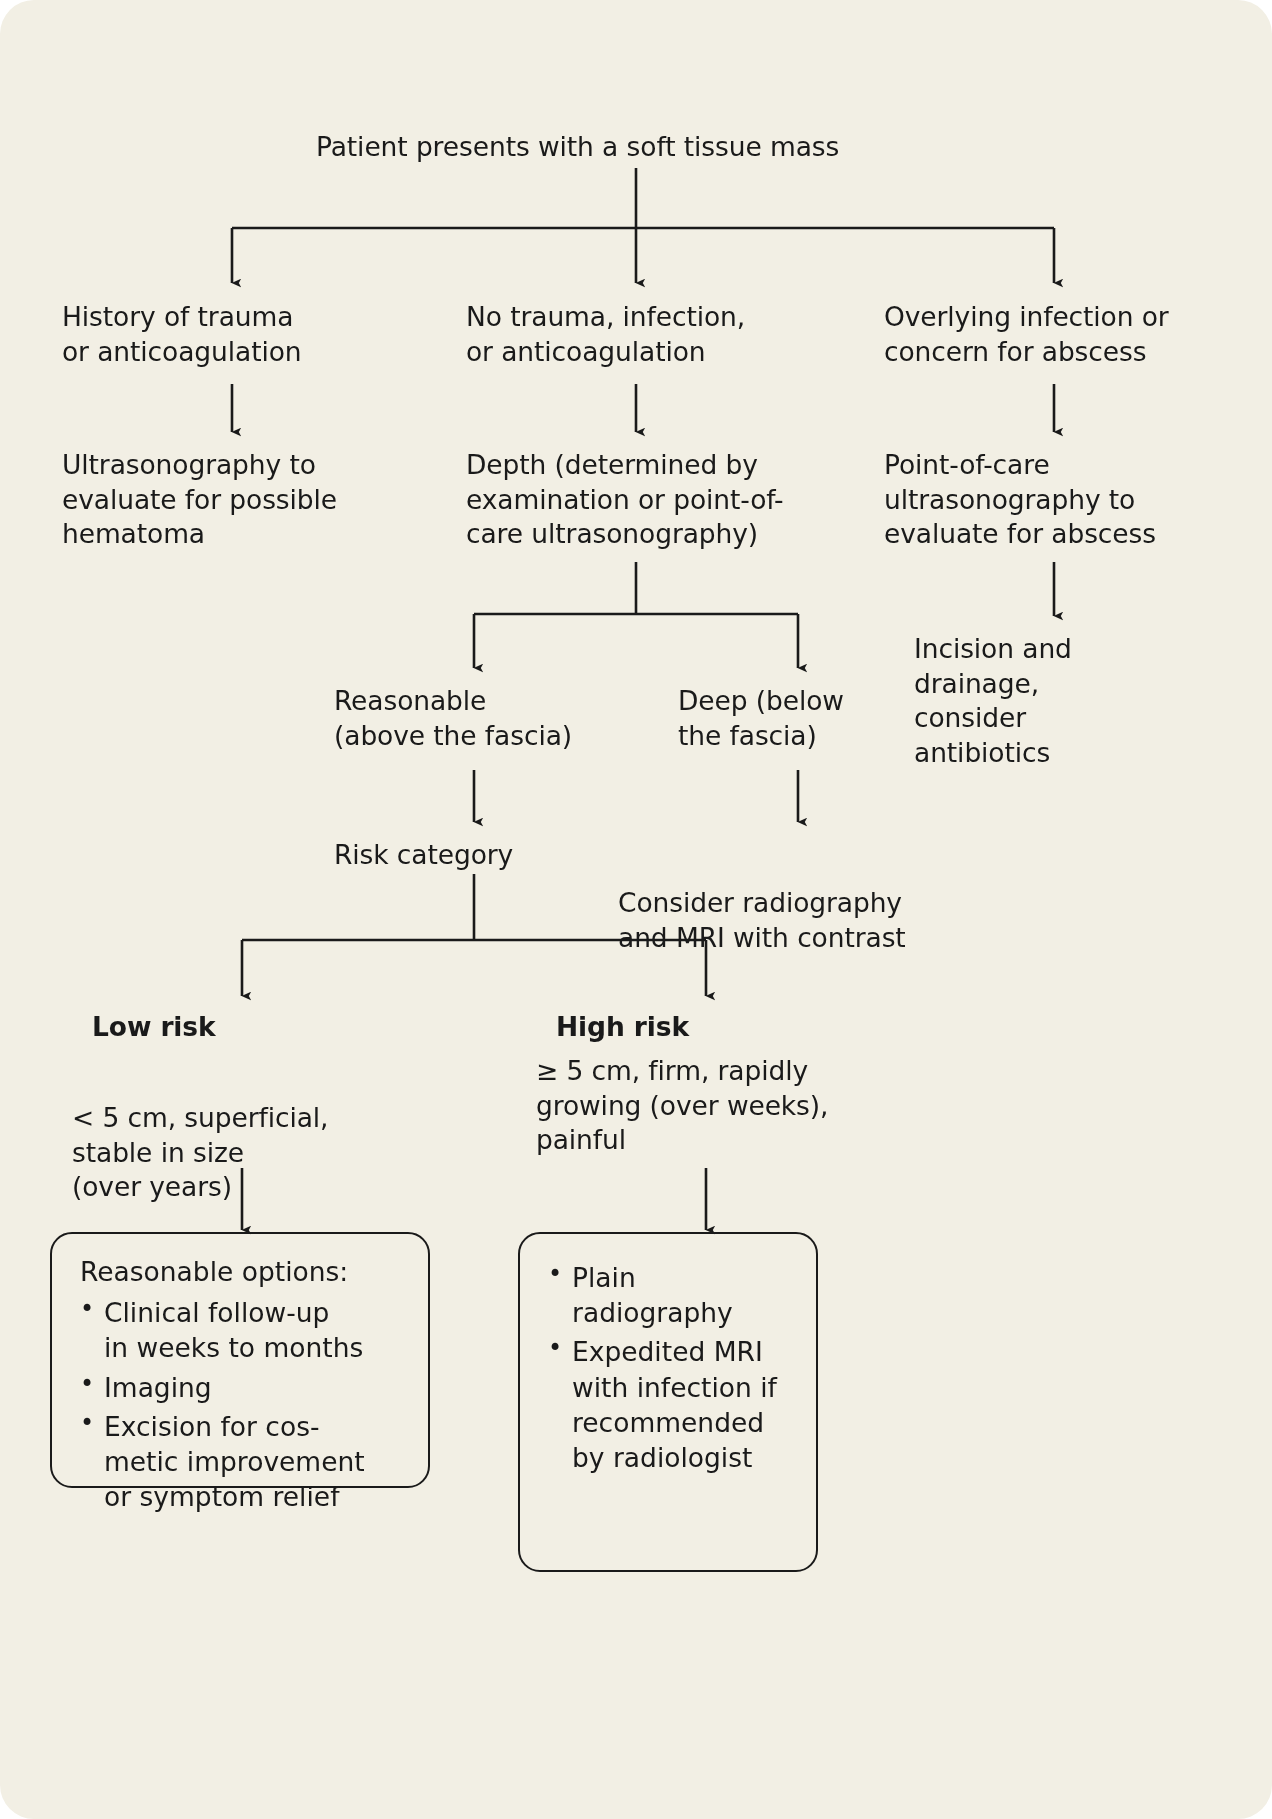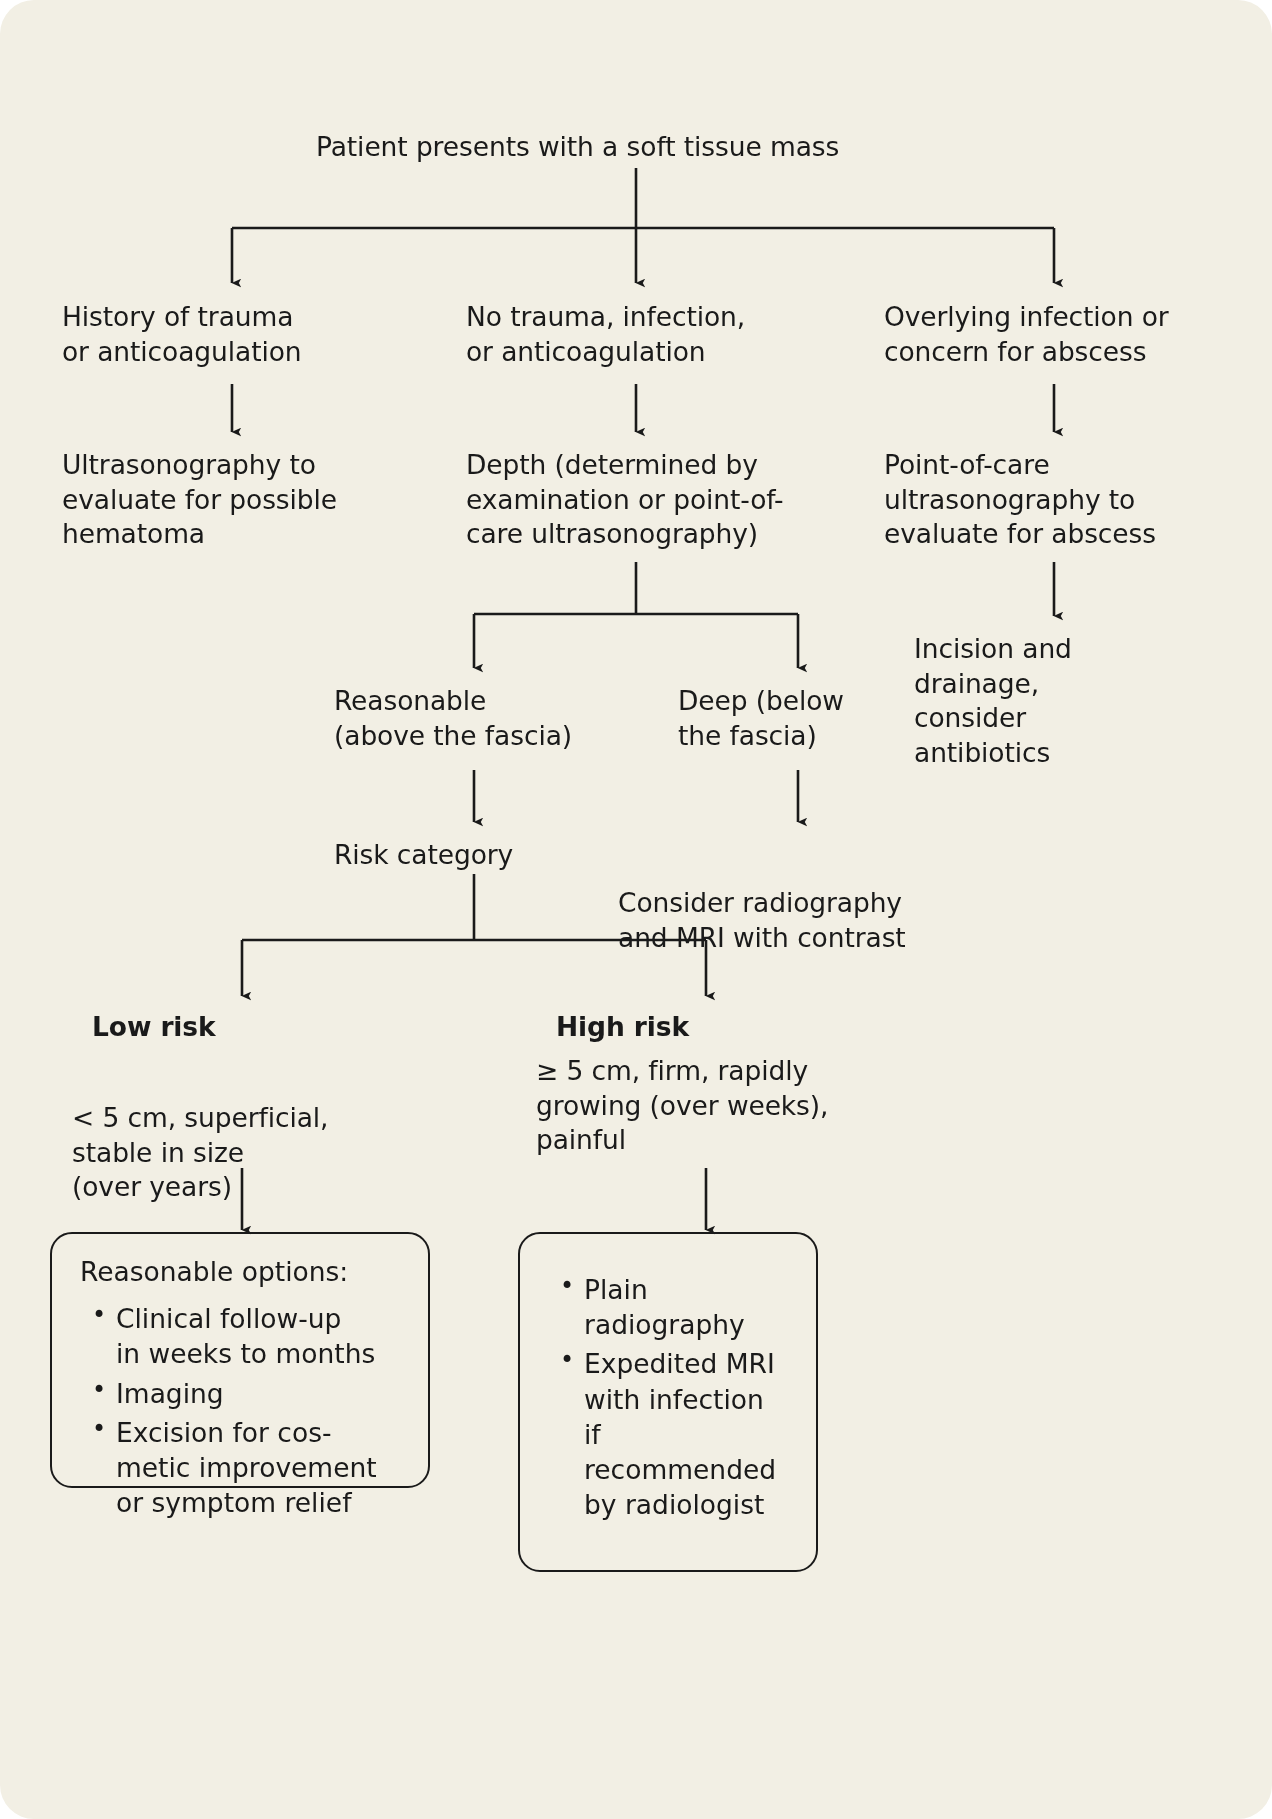--- a/index.html
+++ b/index.html
@@ -48,21 +48,21 @@
     background: transparent;
   }
   .box-inner {
     padding: 20px 18px 20px 22px;
   }
   .box-heading {
     margin: 0 0 6px 6px;
   }
   ul.bullets {
     list-style: none;
-    margin: 12px;
+    margin: 0;
     padding: 0;
   }
   ul.bullets li {
     position: relative;
     padding-left: 30px;
     margin-bottom: 4px;
   }
   ul.bullets li:last-child { margin-bottom: 0; }
   ul.bullets li::before {
     content: "\2022";

